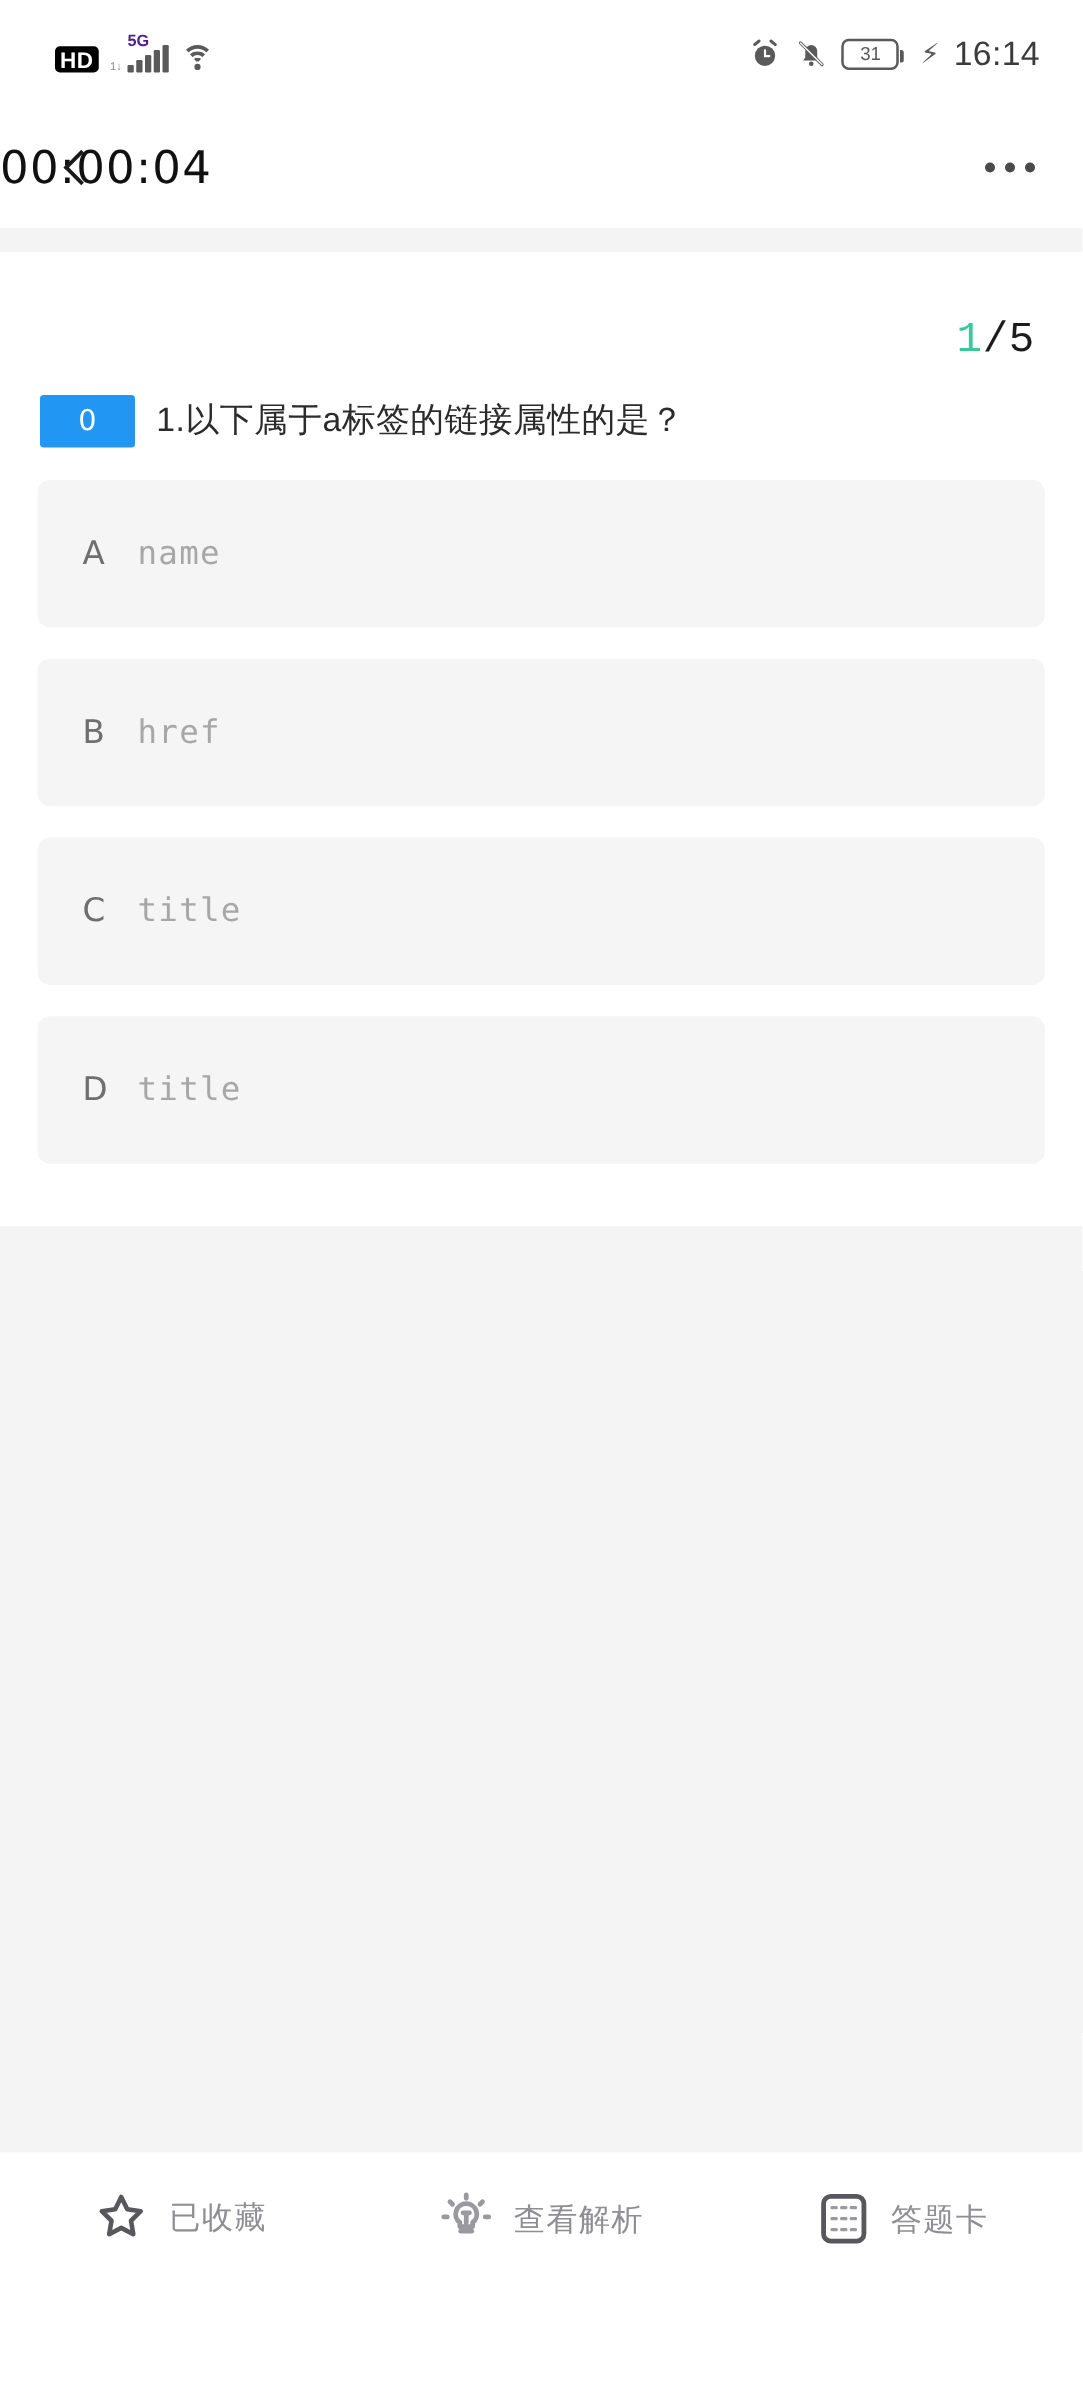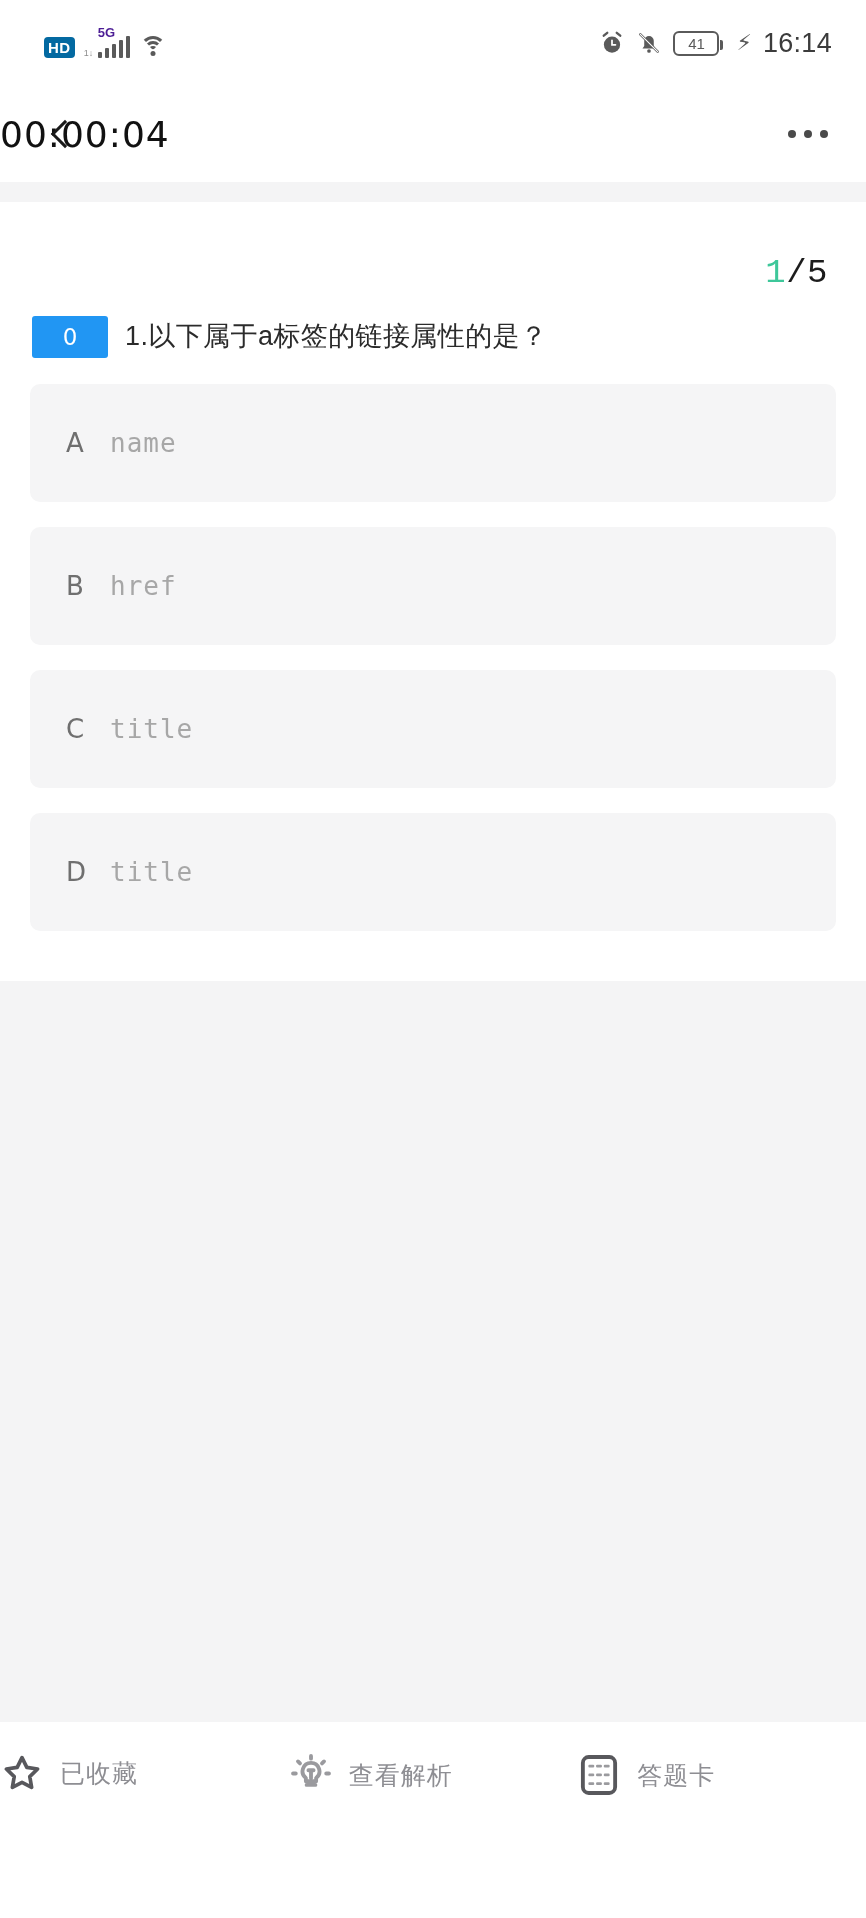--- a/index.html
+++ b/index.html
@@ -14,21 +14,21 @@
   
   .statusbar {
     height: 86px; flex: 0 0 86px;
     display: flex; align-items: center; justify-content: space-between;
     padding: 0 34px 0 44px; background: #ffffff;
   }
   .sb-left { display: flex; align-items: flex-end; gap: 9px; }
   .sb-right { display: flex; align-items: center; gap: 11px; }
 
   .hd-badge {
-    background: #0369a1; color: #ffffff; font-size: 15px; font-weight: 700;
+    background: #000000; color: #ffffff; font-size: 18px; font-weight: 700;
     border-radius: 4px; padding: 1px 4px 1px 4px; letter-spacing: .5px;
     line-height: 1; height: 21px; display: flex; align-items: center;
   }
   .sig-wrap { position: relative; display: flex; align-items: flex-end; height: 30px; }
   .sig-label { position: absolute; top: -2px; left: 14px; font-size: 13px; font-weight: 700; color: #4c1d95; line-height: 1; }
   .sig-sub { position: absolute; bottom: 0px; left: 0px; font-size: 9px; color: #8d8d8d; line-height: 1; }
   .bars { display: flex; align-items: flex-end; gap: 2.5px; margin-left: 14px; }
   .bars i { display: block; width: 4.5px; background: #5a5a5a; border-radius: 1px; }
   .bars i:nth-child(1) { height: 6px; }
   .bars i:nth-child(2) { height: 10px; }
@@ -90,21 +90,21 @@
   .opt-text { font-size: 26px; color: #a7a7a7; font-family: "DejaVu Sans Mono", monospace; letter-spacing: 1px; }
 
   
   .filler { flex: 1 1 auto; background: #f4f4f5; }
 
   
   .toolbar {
     flex: 0 0 196px; height: 196px; background: #ffffff;
     display: flex; align-items: flex-start; padding-top: 30px;
   }
-  .tb-item { flex: 1 1 0; display: flex; align-items: center; gap: 16px; cursor: pointer; }
+  .tb-item { flex: 1 1 0; display: flex; align-items: center; justify-content: center; gap: 16px; cursor: pointer; }
   .tb-label { font-size: 25px; color: #8e8e93; letter-spacing: 1px; }
 
   .star-ic { width: 44px; height: 42px; }
   .bulb-ic { width: 44px; height: 46px; }
   .card-ic { width: 44px; height: 46px; }
   .ic-stroke { stroke: #58585c; fill: none; stroke-width: 2.1; stroke-linecap: round; stroke-linejoin: round; }
   .ic-stroke-gray { stroke: #9a9a9e; fill: none; stroke-width: 2.1; stroke-linecap: round; stroke-linejoin: round; }
   .ic-fill-gray { fill: #9a9a9e; }
 </style>
 </head>
@@ -139,21 +139,21 @@
         <path d="M12 9.5v4.2h3.2" stroke="#ffffff" stroke-width="1.6" fill="none" stroke-linecap="round"></path>
         <path d="M4.4 5.2 L7.6 2.6 M19.6 5.2 L16.4 2.6" stroke="#5a5a5a" stroke-width="2.2" stroke-linecap="round"></path>
       </svg>
       <svg class="bell-ic" width="26" height="26" viewBox="0 0 24 24">
         <path d="M6 17h12l-1.6-2.2V10a4.4 4.4 0 0 0-8.8 0v4.8L6 17z" fill="#5a5a5a"></path>
         <circle cx="12" cy="19.4" r="1.7" fill="#5a5a5a"></circle>
         <path d="M4 4 L20 20" stroke="#5a5a5a" stroke-width="2.3" stroke-linecap="round"></path>
         <path d="M4 4 L20 20" stroke="#ffffff" stroke-width="1" stroke-linecap="round"></path>
       </svg>
       <span class="battery">
-        <span>41</span>
+        <span>31</span>
       </span>
       <span class="bolt">⚡</span>
       <span class="clock-text">16:14</span>
     </div>
   </div>
 
   <div class="header">
     <div class="back-btn">
       <span class="chev"></span>
     </div>

